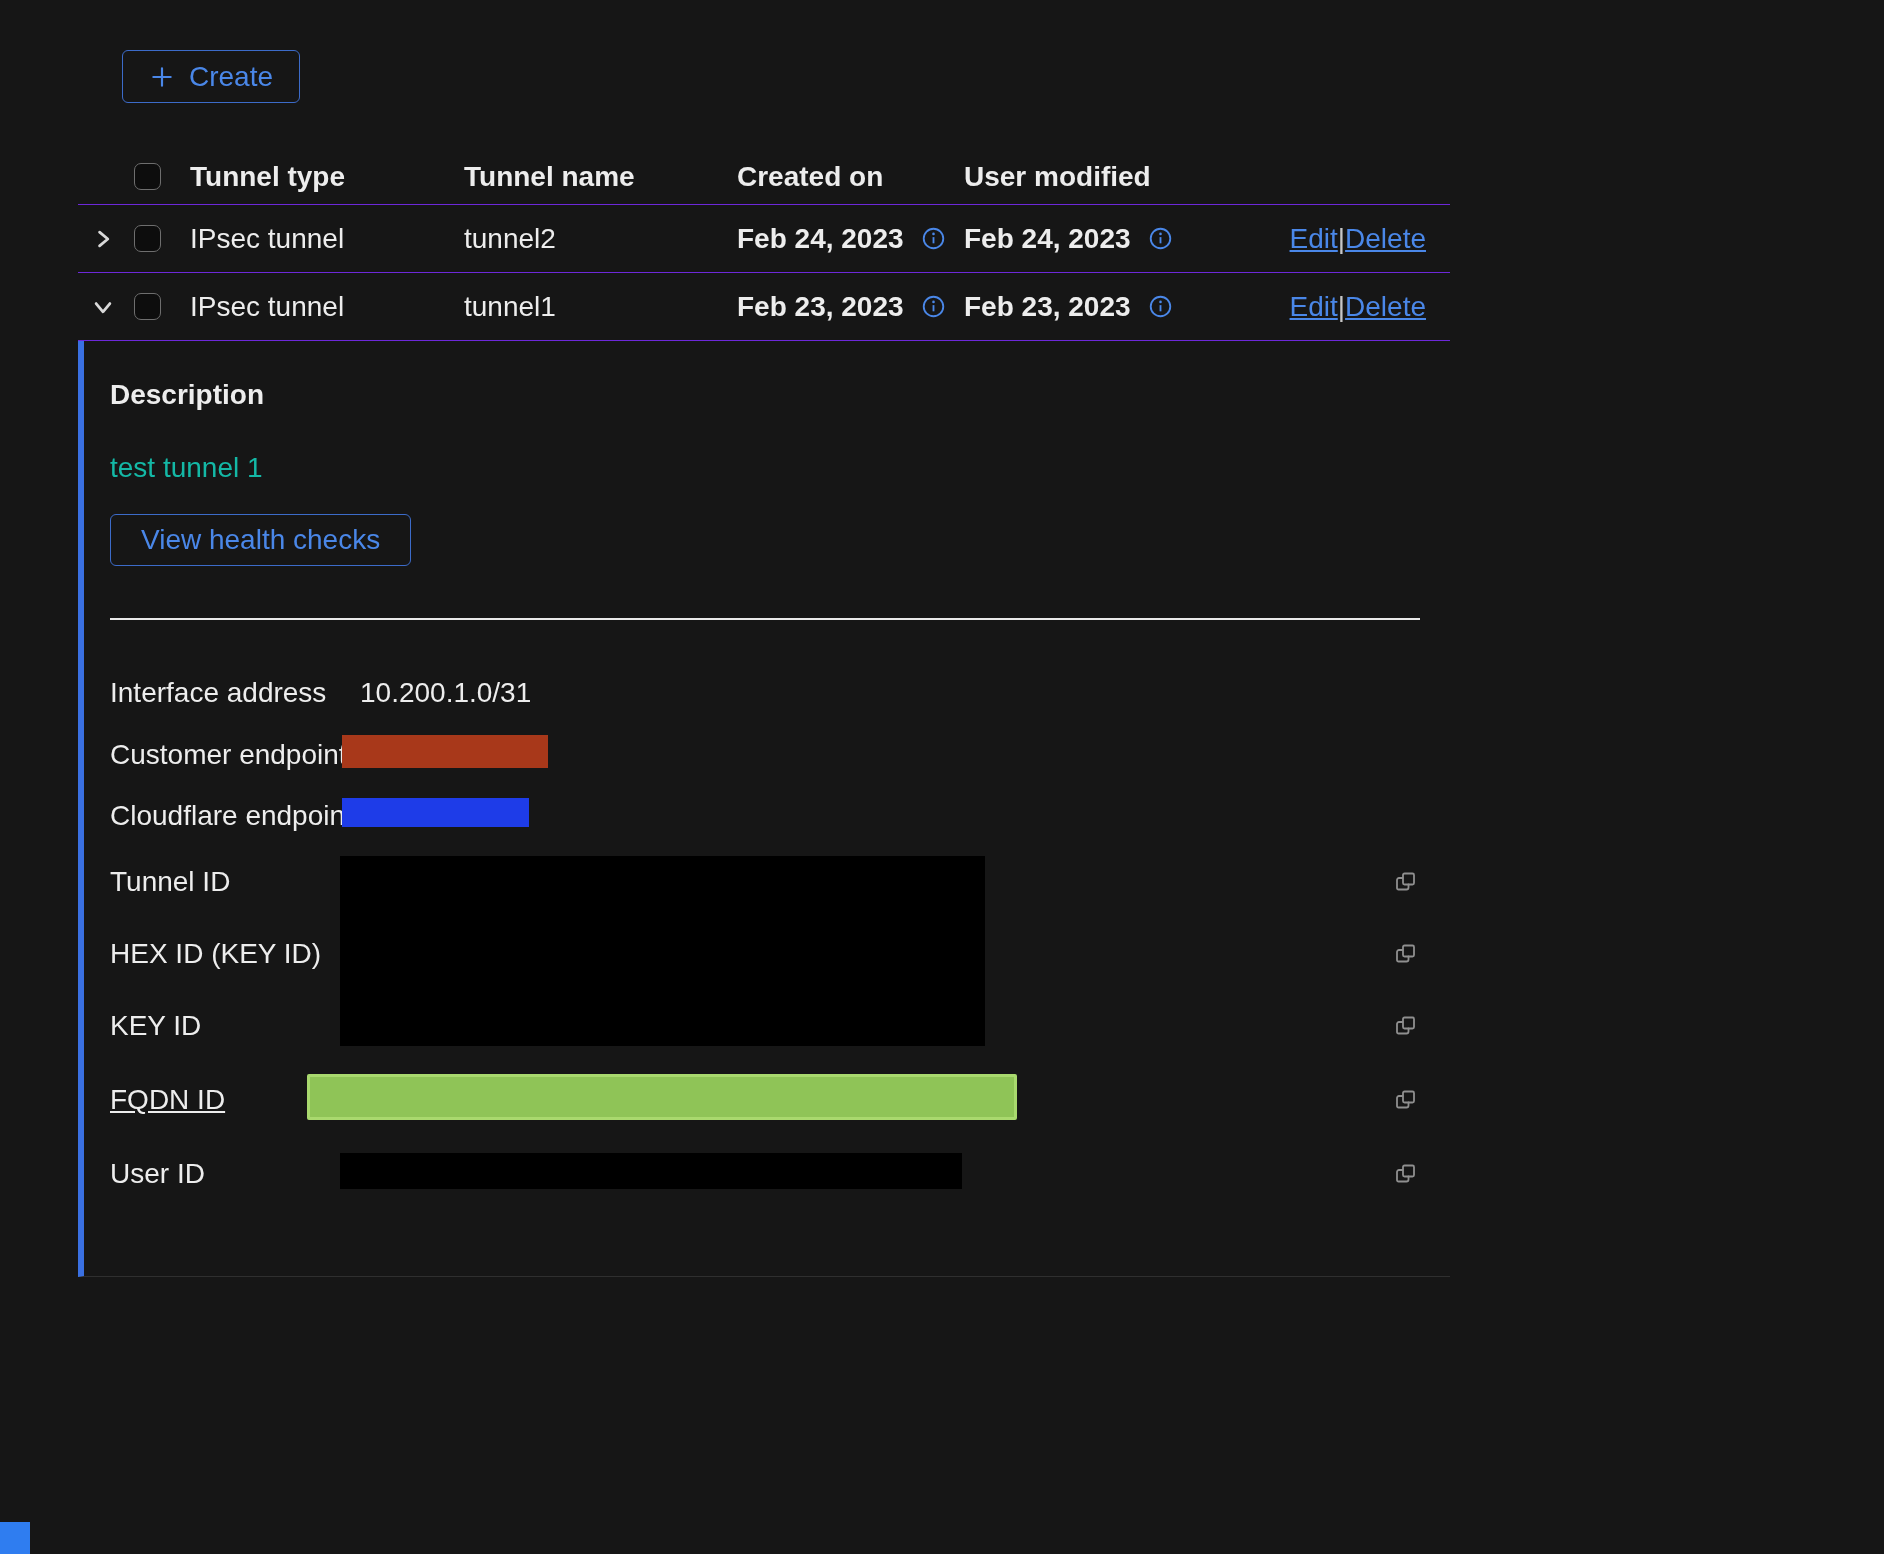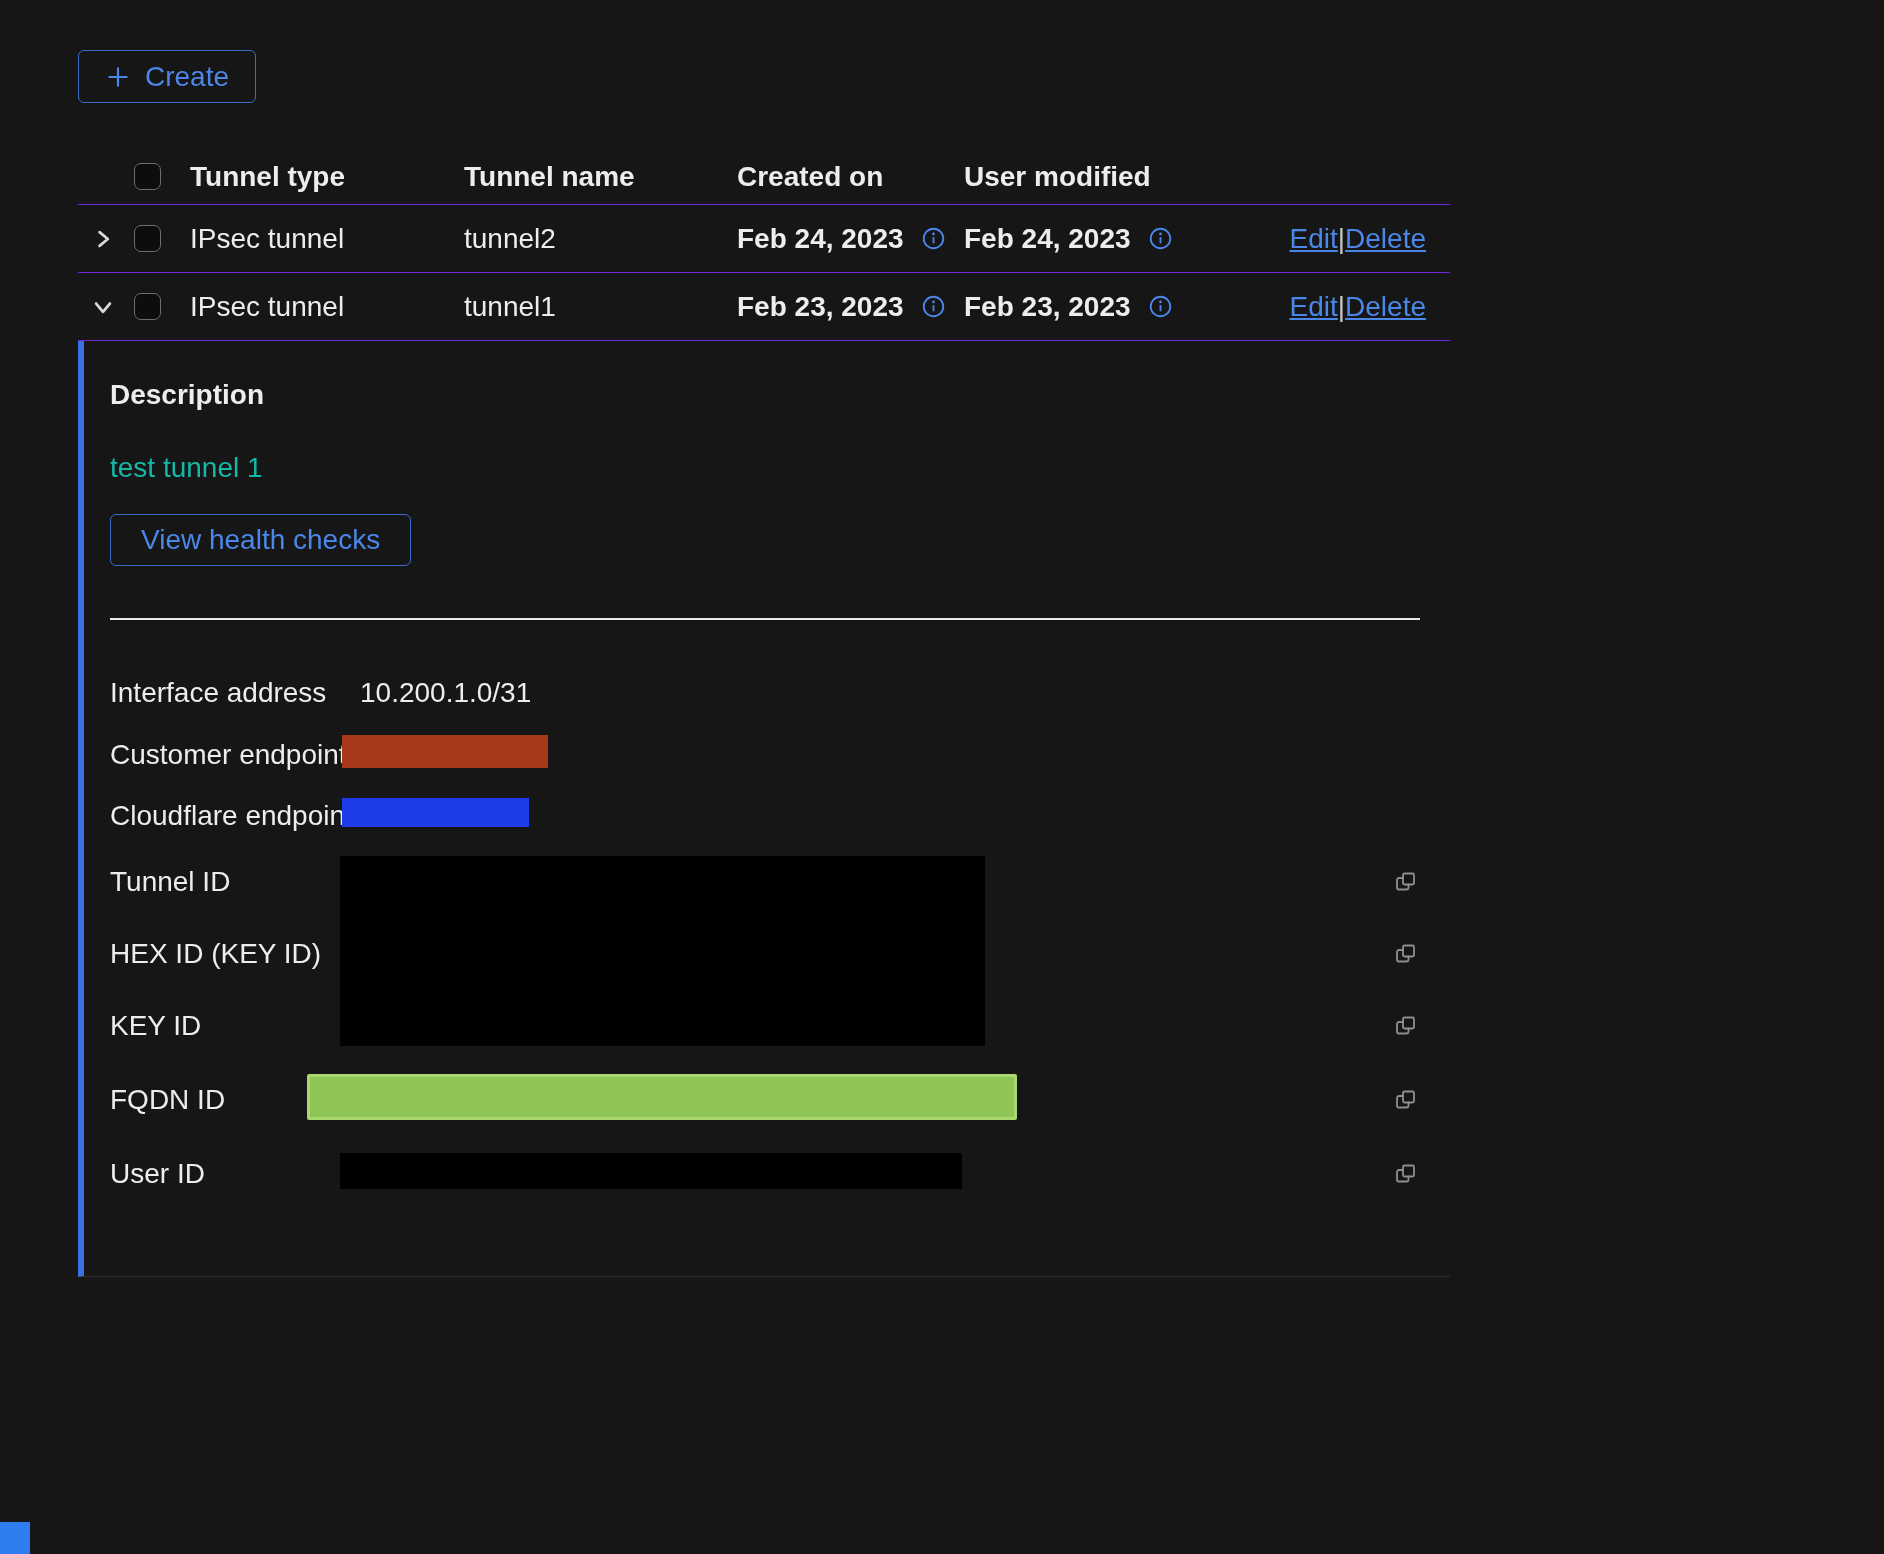--- a/index.html
+++ b/index.html
@@ -15,20 +15,21 @@
   .page { position: absolute; inset: 0; padding: 50px 0 0 78px; }
 
   
   .create-btn {
     display: inline-flex; align-items: center; gap: 14px;
     height: 53px; padding: 0 26px;
     background: transparent;
     border: 1px solid #3c6bc9; border-radius: 6px;
     color: #4a87e8; font-size: 28px; font-family: inherit;
     cursor: pointer;
+    margin-left: 44px;
   }
   .create-btn svg { display: block; }
 
   
   .table { width: 1372px; margin-top: 46px; }
   .trow {
     display: grid;
     grid-template-columns: 56px 56px 274px 273px 227px 318px 1fr;
     align-items: center;
     border-bottom: 1px solid #6d28d9;
@@ -73,21 +74,21 @@
 
   .fields { margin-top: 42px; }
   .field-row {
     display: grid;
     grid-template-columns: 230px 1fr 60px;
     align-items: center;
   }
   .r-interface { height: 62px; }
   .r-endpoint { height: 61px; }
   .r-id { height: 72px; }
-  .r-fqdn { height: 76px; }
+  .r-fqdn { height: 76px; text-decoration: underline; }
   .field-label { white-space: nowrap; }
   .field-value { margin-left: 20px; }
 
   .redact { display: inline-block; }
   .redact-red   { width: 206px; height: 33px; margin-left: 2px; }
   .redact-blue  { width: 187px; height: 29px; margin-left: 2px; }
   .redact-green {
     width: 710px; height: 46px; margin-left: -33px;
     border: 3px solid #a9d96e; border-radius: 2px;
   }

